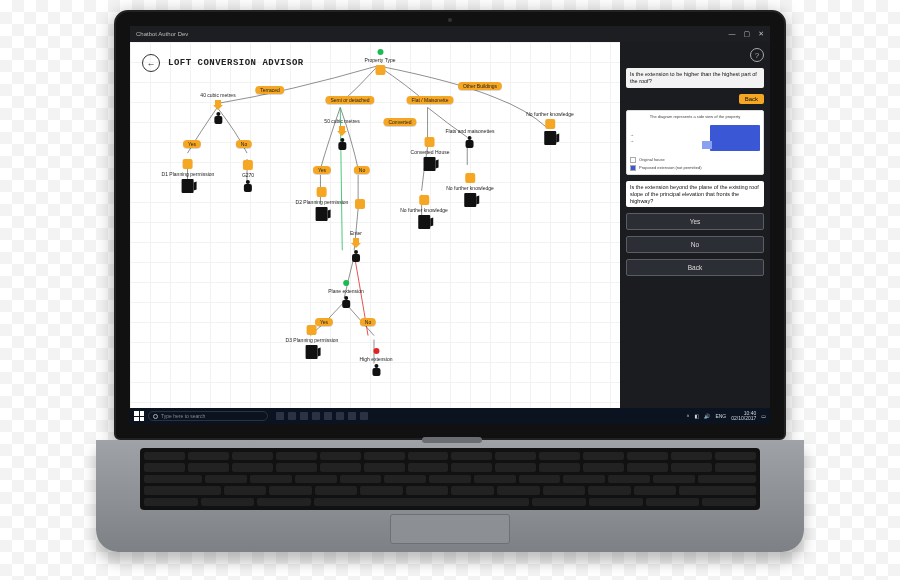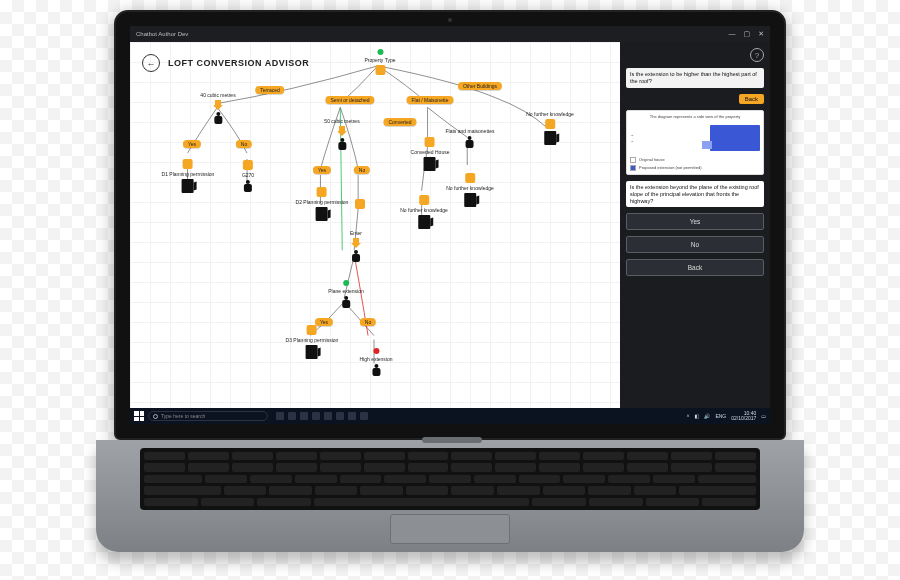--- a/index.html
+++ b/index.html
@@ -18,21 +18,21 @@
   .titlebar { height:16px; background:#1c1e22; display:flex; align-items:center; padding:0 6px; justify-content:space-between; }
   .titlebar .name { font-size:6px; color:#bbb; }
   .titlebar .ctrls { display:flex; gap:8px; color:#bbb; font-size:7px; }
   .app { flex:1; display:flex; min-height:0; }
   .canvas { flex:1; position:relative; background:#fff; background-image:
       linear-gradient(#f2f2f2 1px,transparent 1px),
       linear-gradient(90deg,#f2f2f2 1px,transparent 1px);
     background-size:20px 20px; overflow:hidden; }
   .hdr { position:absolute; left:12px; top:12px; display:flex; align-items:center; gap:8px; }
   .back-circ { width:18px;height:18px;border:1px solid #333;border-radius:50%;display:flex;align-items:center;justify-content:center;font-size:9px;color:#333;cursor:pointer; }
-  .hdr h1 { font-size:9px; font-weight:600; letter-spacing:.5px; color:#222; }
+  .hdr h1 { font-size:9px; font-weight:600; letter-spacing:.5px; color:#222;font-family:Liberation Mono, monospace; }
   svg.edges { position:absolute; inset:0; }
   .node { position:absolute; transform:translate(-50%,-50%); display:flex; flex-direction:column; align-items:center; }
   .node .lbl { font-size:5px; color:#222; white-space:nowrap; text-align:center; margin:1px 0; }
   .pill { font-size:5px; background:#f5a623; color:#222; padding:1px 5px; border-radius:6px; white-space:nowrap;
     box-shadow:0 1px 0 rgba(0,0,0,.15); position:absolute; transform:translate(-50%,-50%); }
   .square { width:10px;height:10px;background:#f5a623;border-radius:2px;margin:1px 0; }
   .dot-g { width:6px;height:6px;border-radius:50%;background:#1db954;margin:1px 0; }
   .dot-r { width:6px;height:6px;border-radius:50%;background:#e02424;margin:1px 0; }
   .door { width:12px;height:14px;background:#111;border-radius:1px;position:relative;margin:1px 0; }
   .door::after{content:"";position:absolute;right:-3px;top:3px;width:3px;height:8px;background:#111;transform:skewY(-20deg);}

